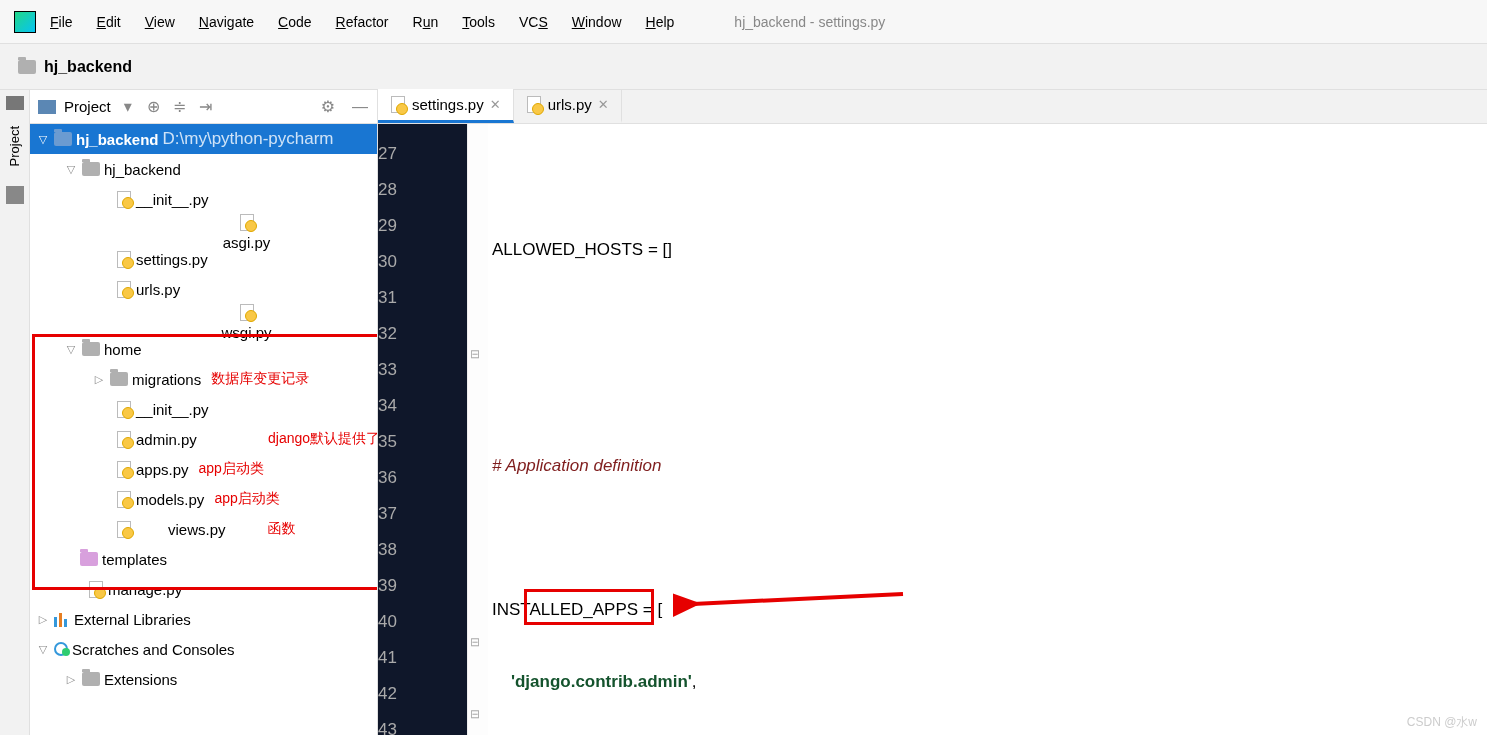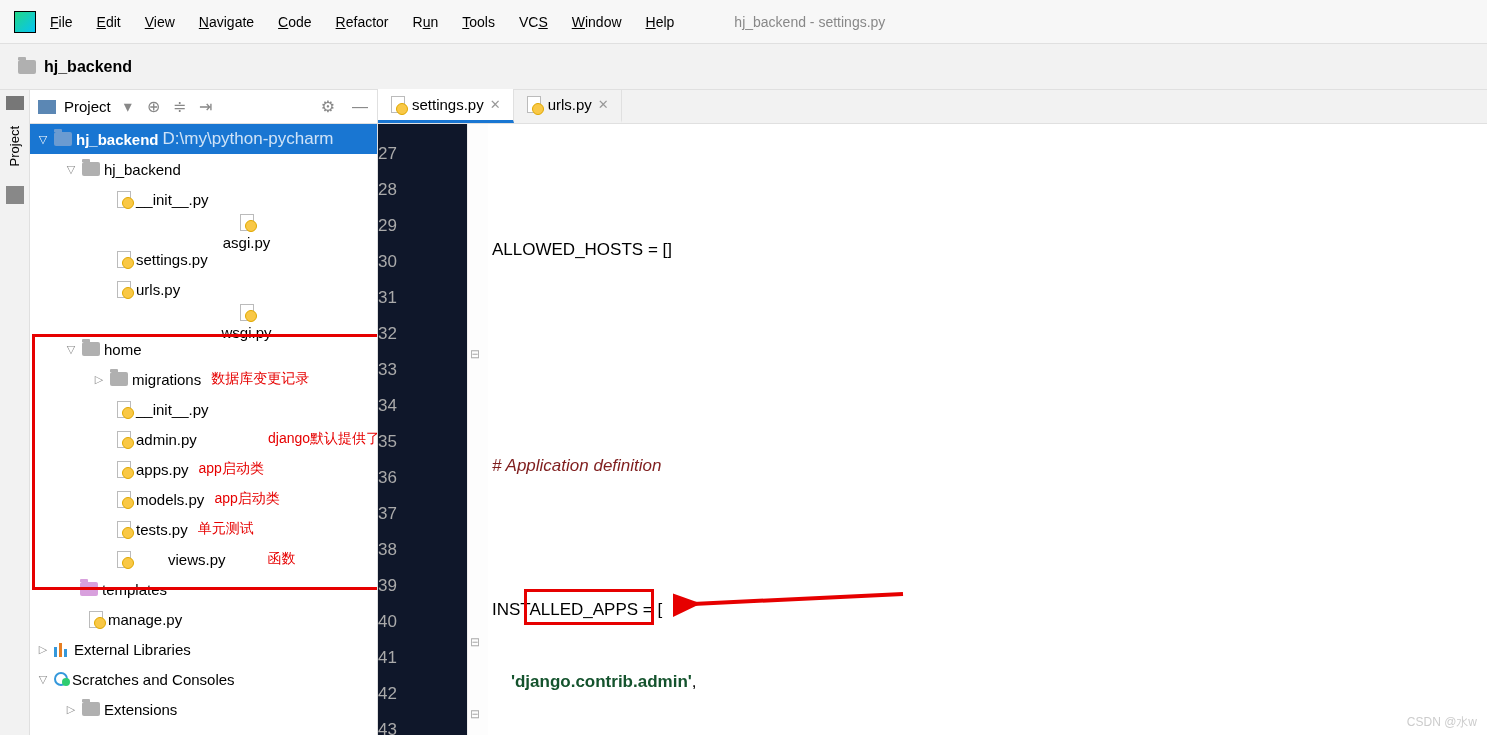--- a/index.html
+++ b/index.html
@@ -194,25 +194,20 @@
         </div>
       <div class="tree-row" style="padding-left:86px;">
           <span class="pyfile"></span>
           <span>apps.py</span>
           <span class="annot">app启动类</span>
         </div>
       <div class="tree-row" style="padding-left:86px;">
           <span class="pyfile"></span>
           <span>models.py</span>
           <span class="annot">app启动类</span>
-        </div>
-      <div class="tree-row" style="padding-left:86px;">
-          <span class="pyfile"></span>
-          <span>tests.py</span>
-          <span class="annot">单元测试</span>
         </div>
       <div class="tree-row" style="padding-left:86px;gap:36px;">
           <span class="pyfile"></span>
           <span>views.py</span>
           <span class="annot">函数</span>
         </div>
 
       <div class="tree-row" style="padding-left:50px;">
         <span class="pink-folder"></span>
         <span>templates</span>

